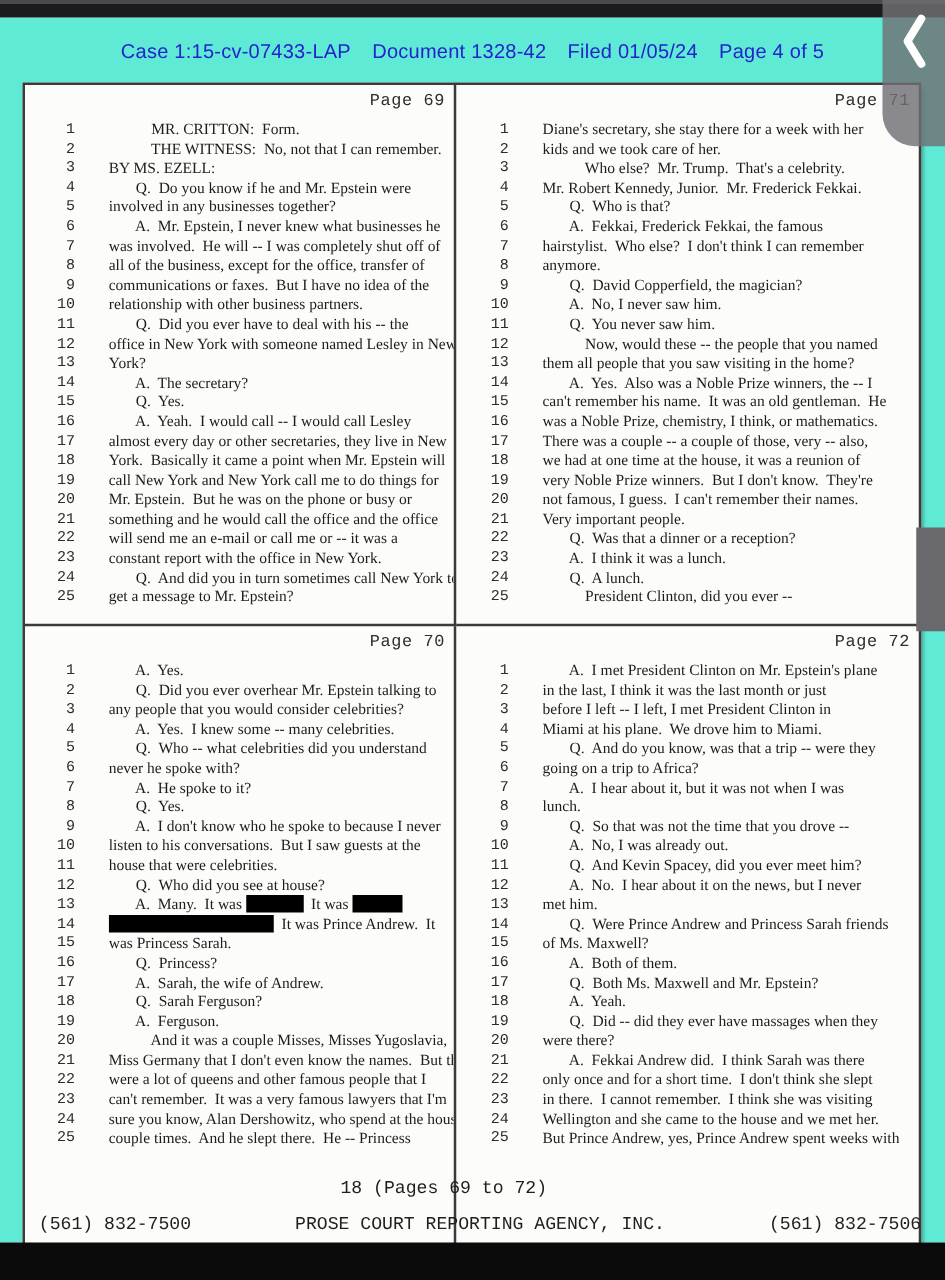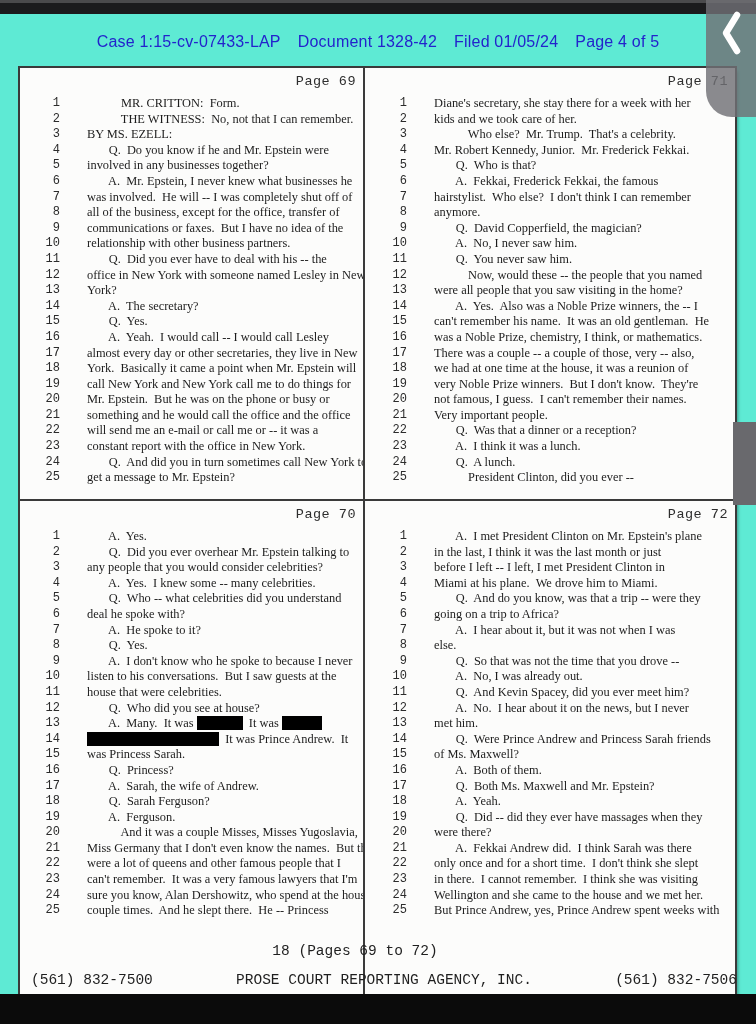--- a/index.html
+++ b/index.html
@@ -210,21 +210,21 @@
           <div class="line">
             <span class="num">11</span>
             <span class="txt">       Q.  You never saw him.</span>
           </div>
           <div class="line">
             <span class="num">12</span>
             <span class="txt">           Now, would these -- the people that you named</span>
           </div>
           <div class="line">
             <span class="num">13</span>
-            <span class="txt">were all people that you saw visiting in the home?</span>
+            <span class="txt">them all people that you saw visiting in the home?</span>
           </div>
           <div class="line">
             <span class="num">14</span>
             <span class="txt">       A.  Yes.  Also was a Noble Prize winners, the -- I</span>
           </div>
           <div class="line">
             <span class="num">15</span>
             <span class="txt">can't remember his name.  It was an old gentleman.  He</span>
           </div>
           <div class="line">
@@ -287,21 +287,21 @@
           <div class="line">
             <span class="num">4</span>
             <span class="txt">       A.  Yes.  I knew some -- many celebrities.</span>
           </div>
           <div class="line">
             <span class="num">5</span>
             <span class="txt">       Q.  Who -- what celebrities did you understand</span>
           </div>
           <div class="line">
             <span class="num">6</span>
-            <span class="txt">deal he spoke with?</span>
+            <span class="txt">never he spoke with?</span>
           </div>
           <div class="line">
             <span class="num">7</span>
             <span class="txt">       A.  He spoke to it?</span>
           </div>
           <div class="line">
             <span class="num">8</span>
             <span class="txt">       Q.  Yes.</span>
           </div>
           <div class="line">
@@ -400,21 +400,21 @@
           <div class="line">
             <span class="num">6</span>
             <span class="txt">going on a trip to Africa?</span>
           </div>
           <div class="line">
             <span class="num">7</span>
             <span class="txt">       A.  I hear about it, but it was not when I was</span>
           </div>
           <div class="line">
             <span class="num">8</span>
-            <span class="txt">else.</span>
+            <span class="txt">lunch.</span>
           </div>
           <div class="line">
             <span class="num">9</span>
             <span class="txt">       Q.  So that was not the time that you drove --</span>
           </div>
           <div class="line">
             <span class="num">10</span>
             <span class="txt">       A.  No, I was already out.</span>
           </div>
           <div class="line">

